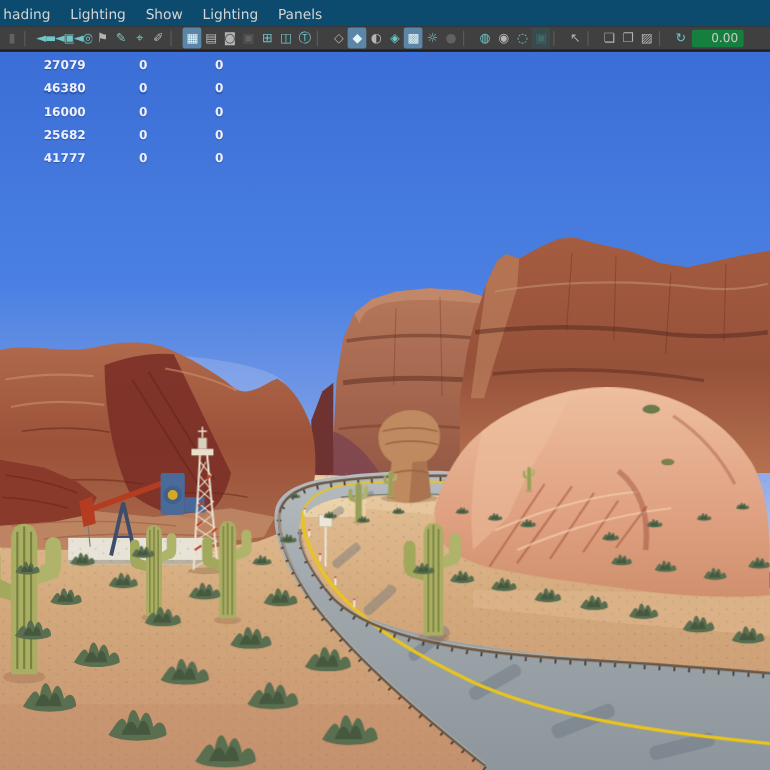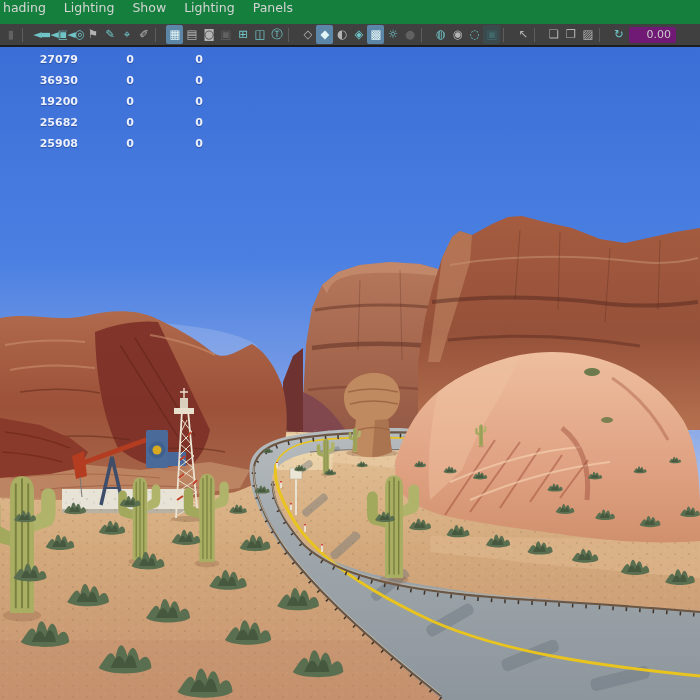--- a/index.html
+++ b/index.html
@@ -1,31 +1,31 @@
 <!DOCTYPE html>
 <html><head>
 <meta charset="utf-8">
 <style>
   html,body{margin:0;padding:0;background:#222;}
   .app{width:700px;height:700px;overflow:hidden;position:relative;font-family:"DejaVu Sans","Liberation Sans",sans-serif;}
   
-  .menubar{height:24px;background:#15803d;display:flex;font-size:12.5px;color:#d4d4d4;}
+  .menubar{height:24px;background:#0c4a6e;display:flex;align-items:center;font-size:12.5px;color:#d4d4d4;}
   .mi{padding:0 9px;cursor:default;white-space:nowrap;}
   .mi:first-child{padding-left:3px;}
   
   .toolbar{height:21px;background:#404040;border-bottom:2px solid #1e1e1e;display:flex;align-items:center;padding:0 2px;}
   #tb-icons{display:flex;align-items:center;}
   .tbi{width:17px;height:19px;line-height:19px;text-align:center;font-size:11.5px;letter-spacing:-1px;border-radius:2px;color:#b9b9b9;cursor:default;overflow:hidden;}
   .tbi.teal{color:#6fc5c7;}
   .tbi.gray{color:#b4b4b4;}
   .tbi.active{background:#5b86a8;color:#e2f5f6;}
   .tbi.dim{color:#616161;}
   .tbi.dimteal{color:#41696b;background:#3a4a4d;}
   .tsep{width:7px;height:14px;border-left:1px solid #5d5d5d;margin:0 3px;}
-  .exp-field{background:#701a75;color:#cacaca;font-size:11px;width:42px;height:16px;line-height:16px;padding-right:5px;text-align:right;border-radius:2px;margin-left:2px;}
+  .exp-field{background:#15803d;color:#cacaca;font-size:11px;width:42px;height:16px;line-height:16px;padding-right:5px;text-align:right;border-radius:2px;margin-left:2px;}
   
   .viewport{position:relative;width:700px;height:653px;}
   .viewport svg{display:block;}
   .hud{position:absolute;left:0;top:2px;color:#edf1fd;font-size:11px;font-weight:bold;text-shadow:0 1px 1px rgba(10,20,60,.35);}
   .hud-row{display:flex;height:21px;line-height:21px;}
   .hc1{width:78px;text-align:right;}
   .hc2{width:56px;text-align:right;}
   .hc3{width:69px;text-align:right;}
 </style>
 </head>
@@ -324,34 +324,34 @@
       </g>
     </svg>
 
     <div class="hud">
       <div class="hud-row">
         <span class="hc1">27079</span>
         <span class="hc2">0</span>
         <span class="hc3">0</span>
       </div>
       <div class="hud-row">
-        <span class="hc1">36930</span>
-        <span class="hc2">0</span>
-        <span class="hc3">0</span>
-      </div>
-      <div class="hud-row">
-        <span class="hc1">19200</span>
+        <span class="hc1">46380</span>
+        <span class="hc2">0</span>
+        <span class="hc3">0</span>
+      </div>
+      <div class="hud-row">
+        <span class="hc1">16000</span>
         <span class="hc2">0</span>
         <span class="hc3">0</span>
       </div>
       <div class="hud-row">
         <span class="hc1">25682</span>
         <span class="hc2">0</span>
         <span class="hc3">0</span>
       </div>
       <div class="hud-row">
-        <span class="hc1">25908</span>
+        <span class="hc1">41777</span>
         <span class="hc2">0</span>
         <span class="hc3">0</span>
       </div>
     </div>
   </div>
 </div>
 
 </body></html>

